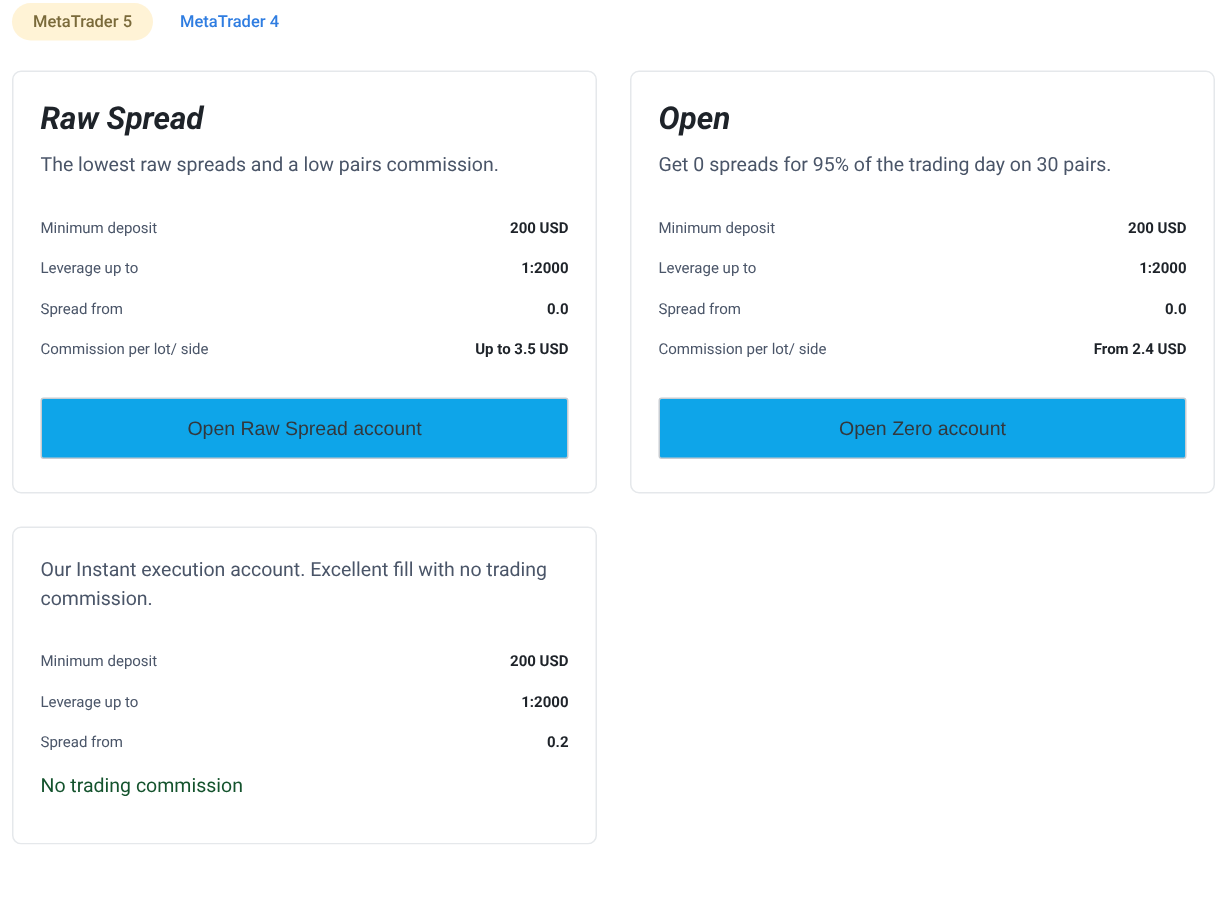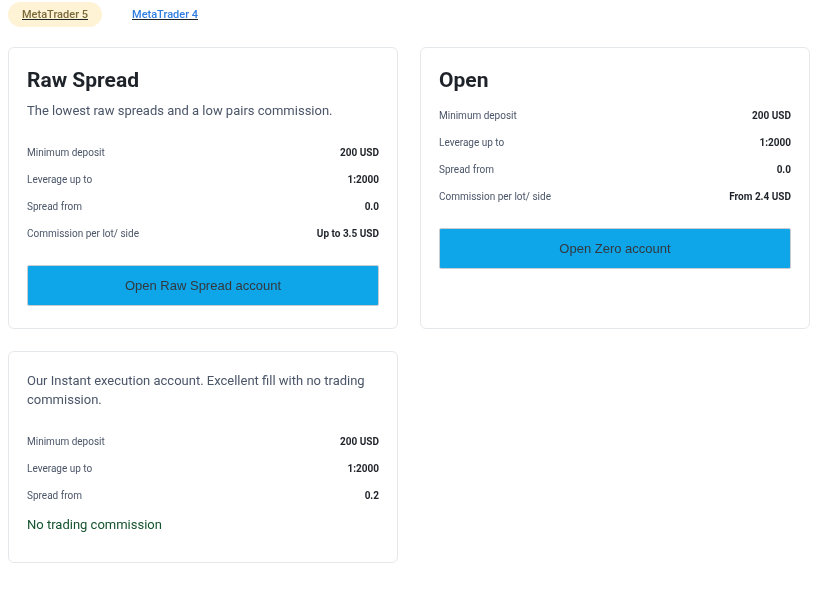--- a/index.html
+++ b/index.html
@@ -9,24 +9,23 @@
     }
     body {
       font-family: -apple-system, BlinkMacSystemFont, "Segoe UI", Roboto, Helvetica, Arial, sans-serif;
       background: #ffffff;
       padding: 0 8px;
       color: #1e2329;
       width: 818px;
     }
     .tabs {
       display: flex;
-      gap: 16px;
+      gap: 4px;
       margin-bottom: 20px;
       margin-top: 2px;
-      text-decoration: underline;
     }
     .tab {
       padding: 6px 14px;
       border-radius: 16px;
       font-size: 11px;
       font-weight: 500;
       cursor: pointer;
     }
     .tab.active {
       background: #fff3d6;
@@ -45,20 +44,21 @@
       border: 1px solid #e5e8eb;
       border-radius: 6px;
       padding: 20px 18px 22px 18px;
       background: #ffffff;
     }
     .card-title {
       font-size: 21px;
       font-weight: 700;
       color: #1e2329;
       margin-bottom: 10px;
+      font-style: italic;
     }
     .card-desc {
       font-size: 13px;
       color: #4a5568;
       margin-bottom: 18px;
       line-height: 1.45;
     }
     .row {
       display: flex;
       justify-content: space-between;
@@ -121,20 +121,21 @@
     <div class="row">
       <span class="row-label">Commission per lot/ side</span>
       <span class="row-value">Up to 3.5 USD</span>
     </div>
 
     <button class="btn">Open Raw Spread account</button>
   </div>
 
   <div class="card">
     <div class="card-title">Open</div>
+    <div class="card-desc">Get 0 spreads for 95% of the trading day on 30 pairs.</div>
 
     <div class="row">
       <span class="row-label">Minimum deposit</span>
       <span class="row-value">200 USD</span>
     </div>
     <div class="row">
       <span class="row-label">Leverage up to</span>
       <span class="row-value">1:2000</span>
     </div>
     <div class="row">

